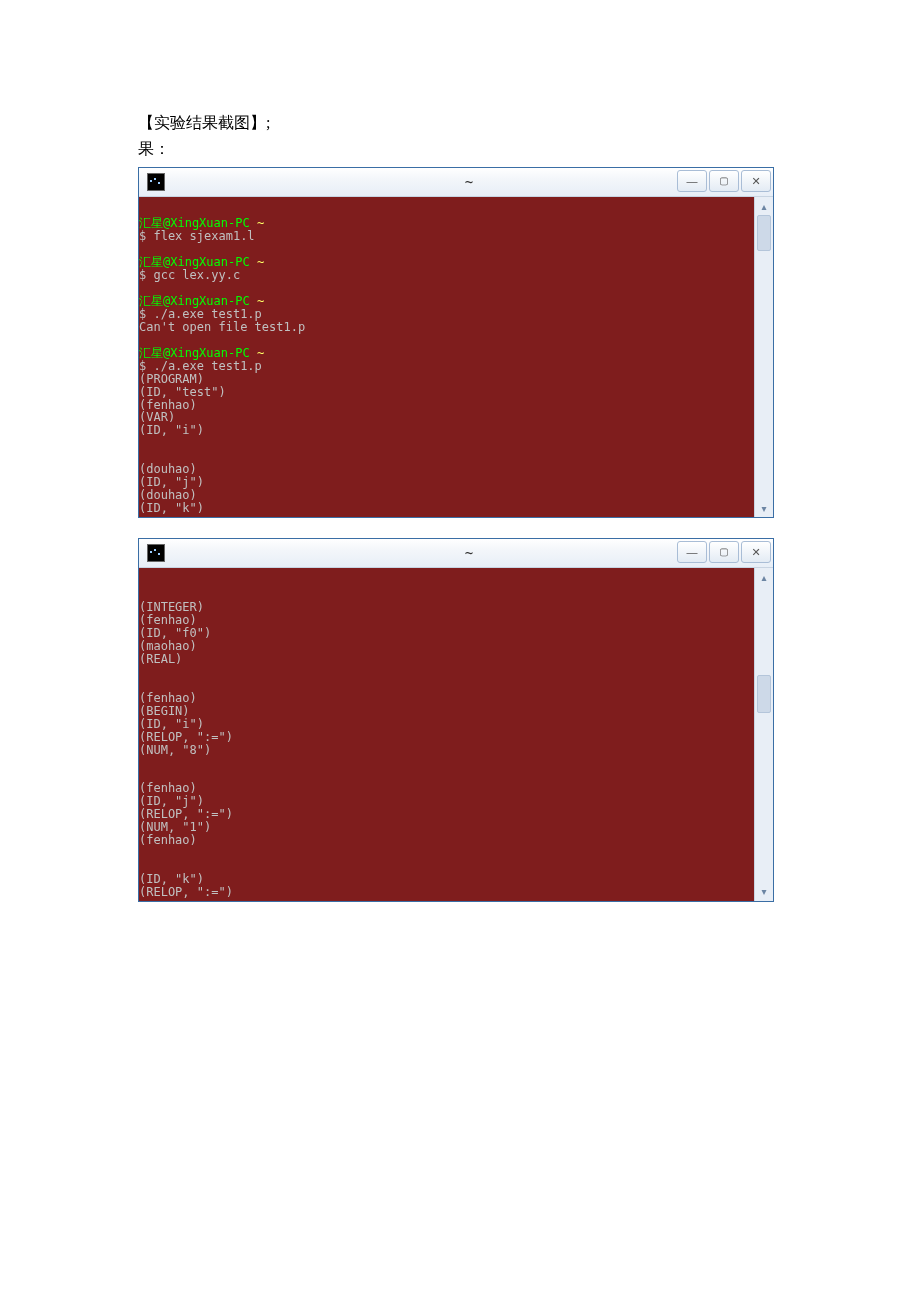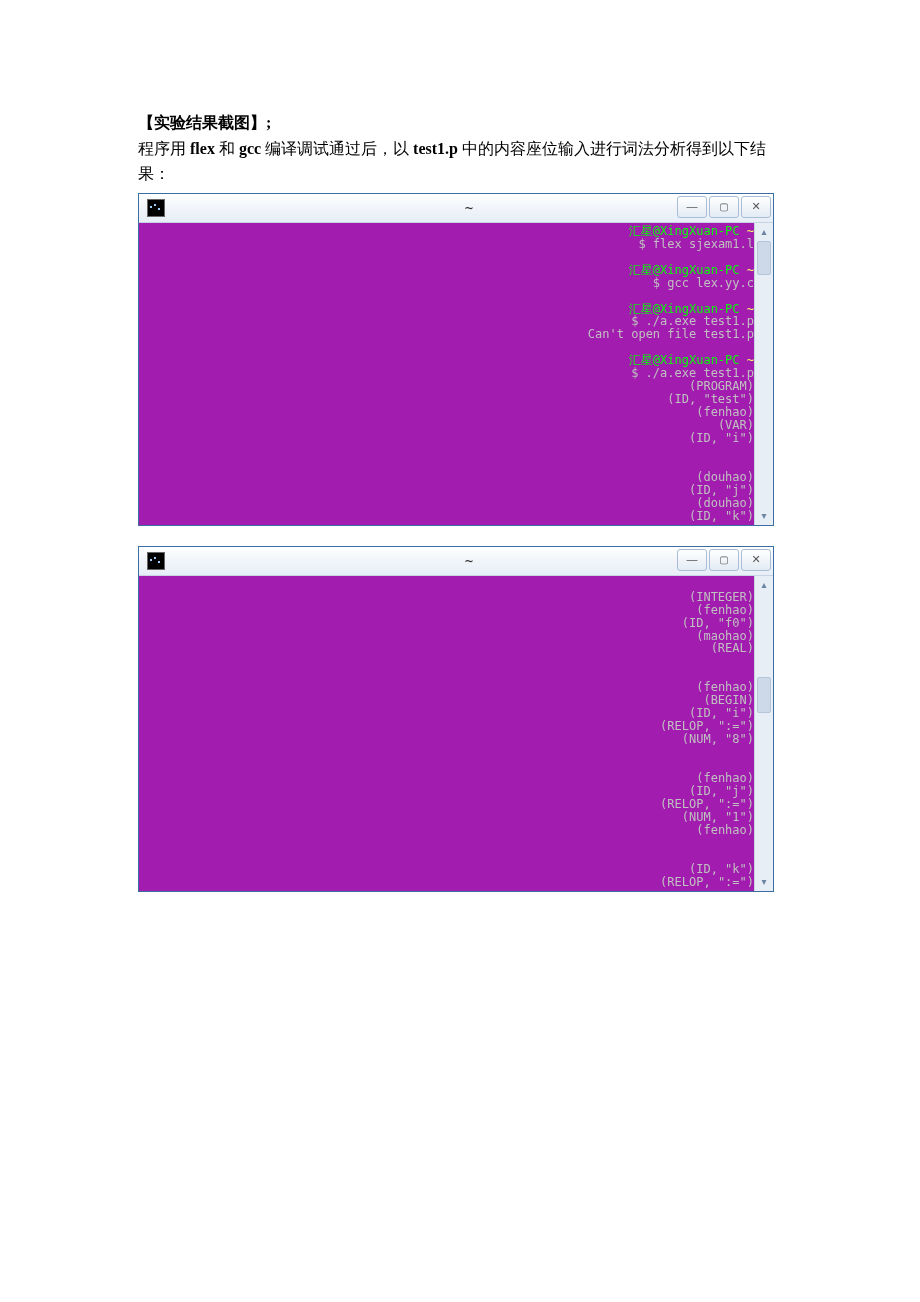--- a/index.html
+++ b/index.html
@@ -12,21 +12,21 @@
   .page {
     width: 920px;
     min-height: 1302px;
     padding: 110px 130px 0 138px;
     box-sizing: border-box;
   }
   .text-line {
     line-height: 1.6;
     font-size: 16px;
   }
-  .bold { font-weight: bold; }
+  .bold { font-weight: normal; }
 
   .terminal-window {
     width: 634px;
     margin-top: 6px;
     margin-bottom: 20px;
     border: 1px solid #3a6ea5;
     background: #dfe9f5;
     box-shadow: 0 0 0 1px #cfd8e3 inset;
   }
   .titlebar {
@@ -84,29 +84,28 @@
   .win-btn.max { font-size: 10px; }
   .win-btn.max::after { content: "▢"; }
   .win-btn.close::after { content: "✕"; }
 
   .term-body-wrap {
     display: flex;
     background: #000;
   }
   .term-body {
     flex: 1;
-    background: #a21caf;
+    background: #7f1d1d;
     color: #c0c0c0;
     font-family: Consolas, "Lucida Console", monospace;
     font-size: 12px;
     line-height: 1.08;
     white-space: pre;
-    padding: 2px 0 2px 0;
+    padding: 20px 0 2px 0;
     min-height: 100px;
-    text-align: right;
   }
   .scrollbar-v {
     width: 18px;
     background: #e8eef6;
     border-left: 1px solid #c8d4e2;
     display: flex;
     flex-direction: column;
     justify-content: space-between;
     align-items: center;
   }
@@ -135,23 +134,20 @@
   .yellow { color: #ffff66; }
   .cmd { color: #c0c0c0; }
 </style>
 </head>
 <body>
 
 <div class="page">
 
   <div class="text-line bold">【实验结果截图】;</div>
 
-  <div class="text-line">
-    <span>程序用 </span><span class="bold">flex</span><span> 和 </span><span class="bold">gcc</span><span> 编译调试通过后，以 </span><span class="bold">test1.p</span><span> 中的内容座位输入进行词法分析得到以下结</span>
-  </div>
   <div class="text-line">果：</div>
 
   <div class="terminal-window">
     <div class="titlebar">
       <div class="title-icon"></div>
       <div class="title-text">~</div>
       <div class="win-buttons">
         <div class="win-btn min"></div>
         <div class="win-btn max"></div>
         <div class="win-btn close"></div>

